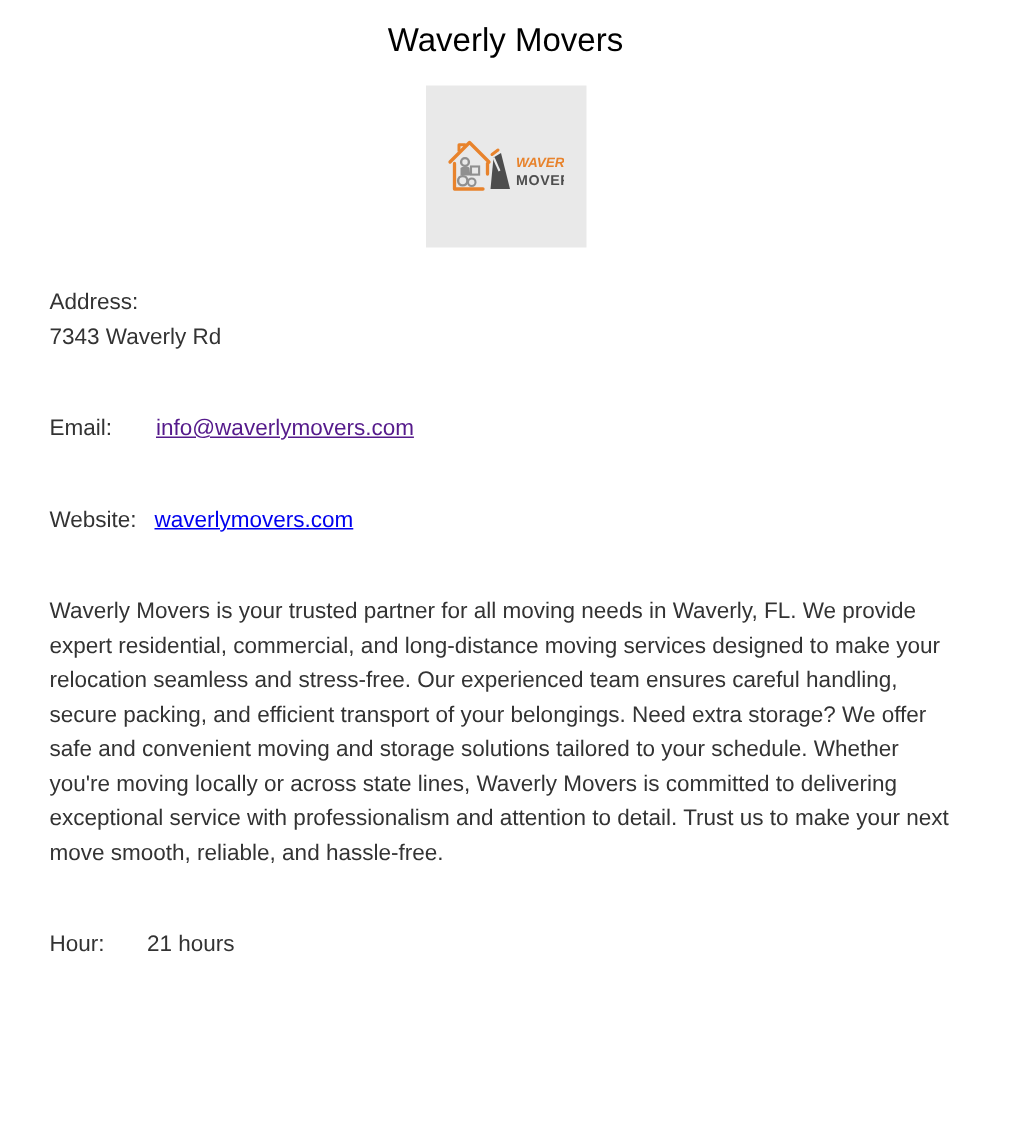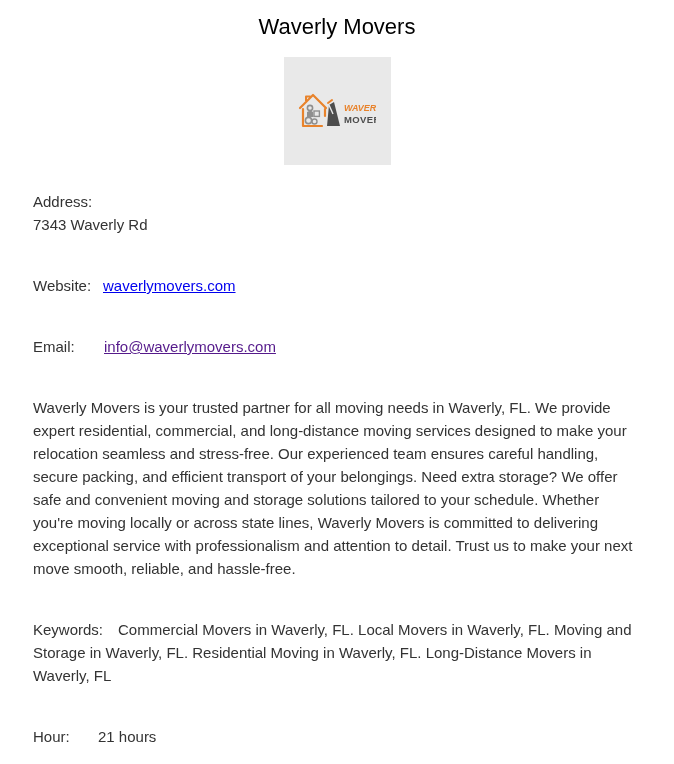--- a/index.html
+++ b/index.html
@@ -82,23 +82,22 @@
 </div>
 
 <div class="content">
 
   <section class="first">
     <div>Address:</div>
     <div>7343 Waverly Rd</div>
   </section>
 
 
+  <p><span class="lbl w-email">Email:</span><a class="link link-email">info@waverlymovers.com</a></p>
+
   <p><span class="lbl w-website">Website:</span><a class="link link-website">waverlymovers.com</a></p>
-
-  <p><span class="lbl w-email">Email:</span><a class="link link-email">info@waverlymovers.com</a></p>
 
   <p>Waverly Movers is your trusted partner for all moving needs in Waverly, FL. We provide expert residential, commercial, and long-distance moving services designed to make your relocation seamless and stress-free. Our experienced team ensures careful handling, secure packing, and efficient transport of your belongings. Need extra storage? We offer safe and convenient moving and storage solutions tailored to your schedule. Whether you're moving locally or across state lines, Waverly Movers is committed to delivering exceptional service with professionalism and attention to detail. Trust us to make your next move smooth, reliable, and hassle-free.</p>
 
-  <p><span class="lbl w-keywords">Keywords:</span><span>Commercial Movers in Waverly, FL. Local Movers in Waverly, FL. Moving and Storage in Waverly, FL. Residential Moving in Waverly, FL. Long-Distance Movers in Waverly, FL</span></p>
 
   <p><span class="lbl w-hour">Hour:</span><span>21 hours</span></p>
 
 </div>
 
 </body></html>

